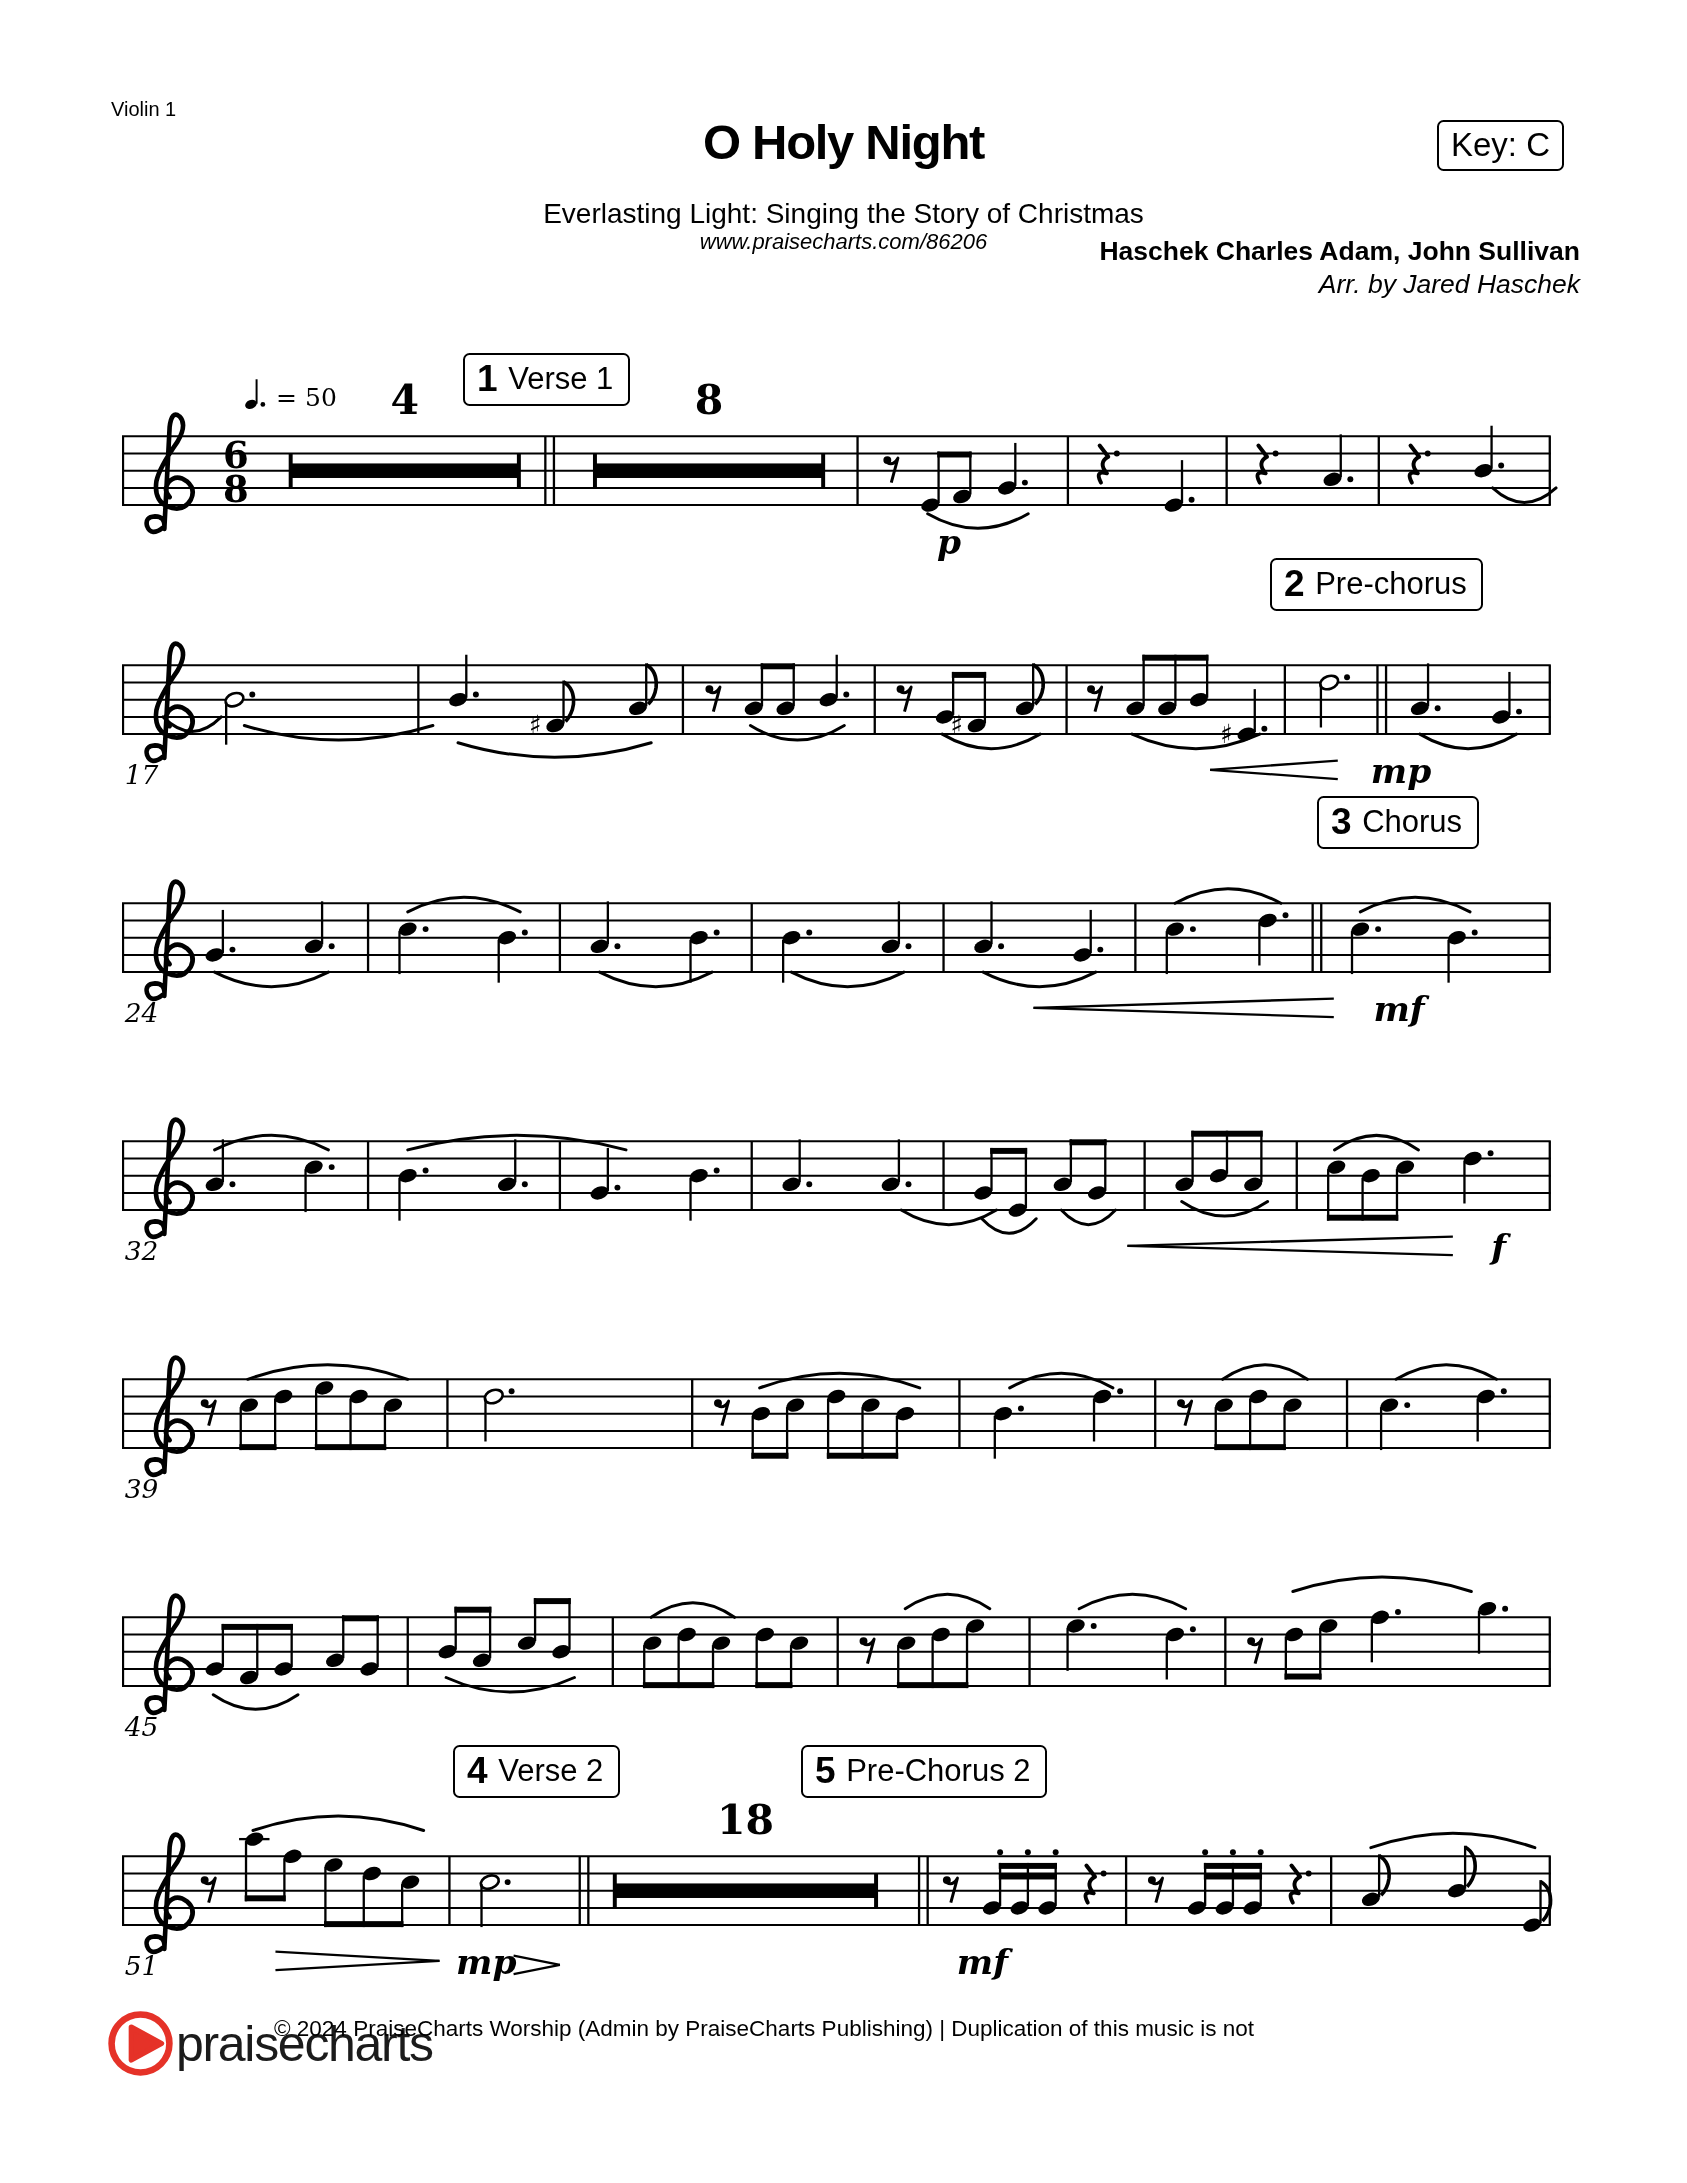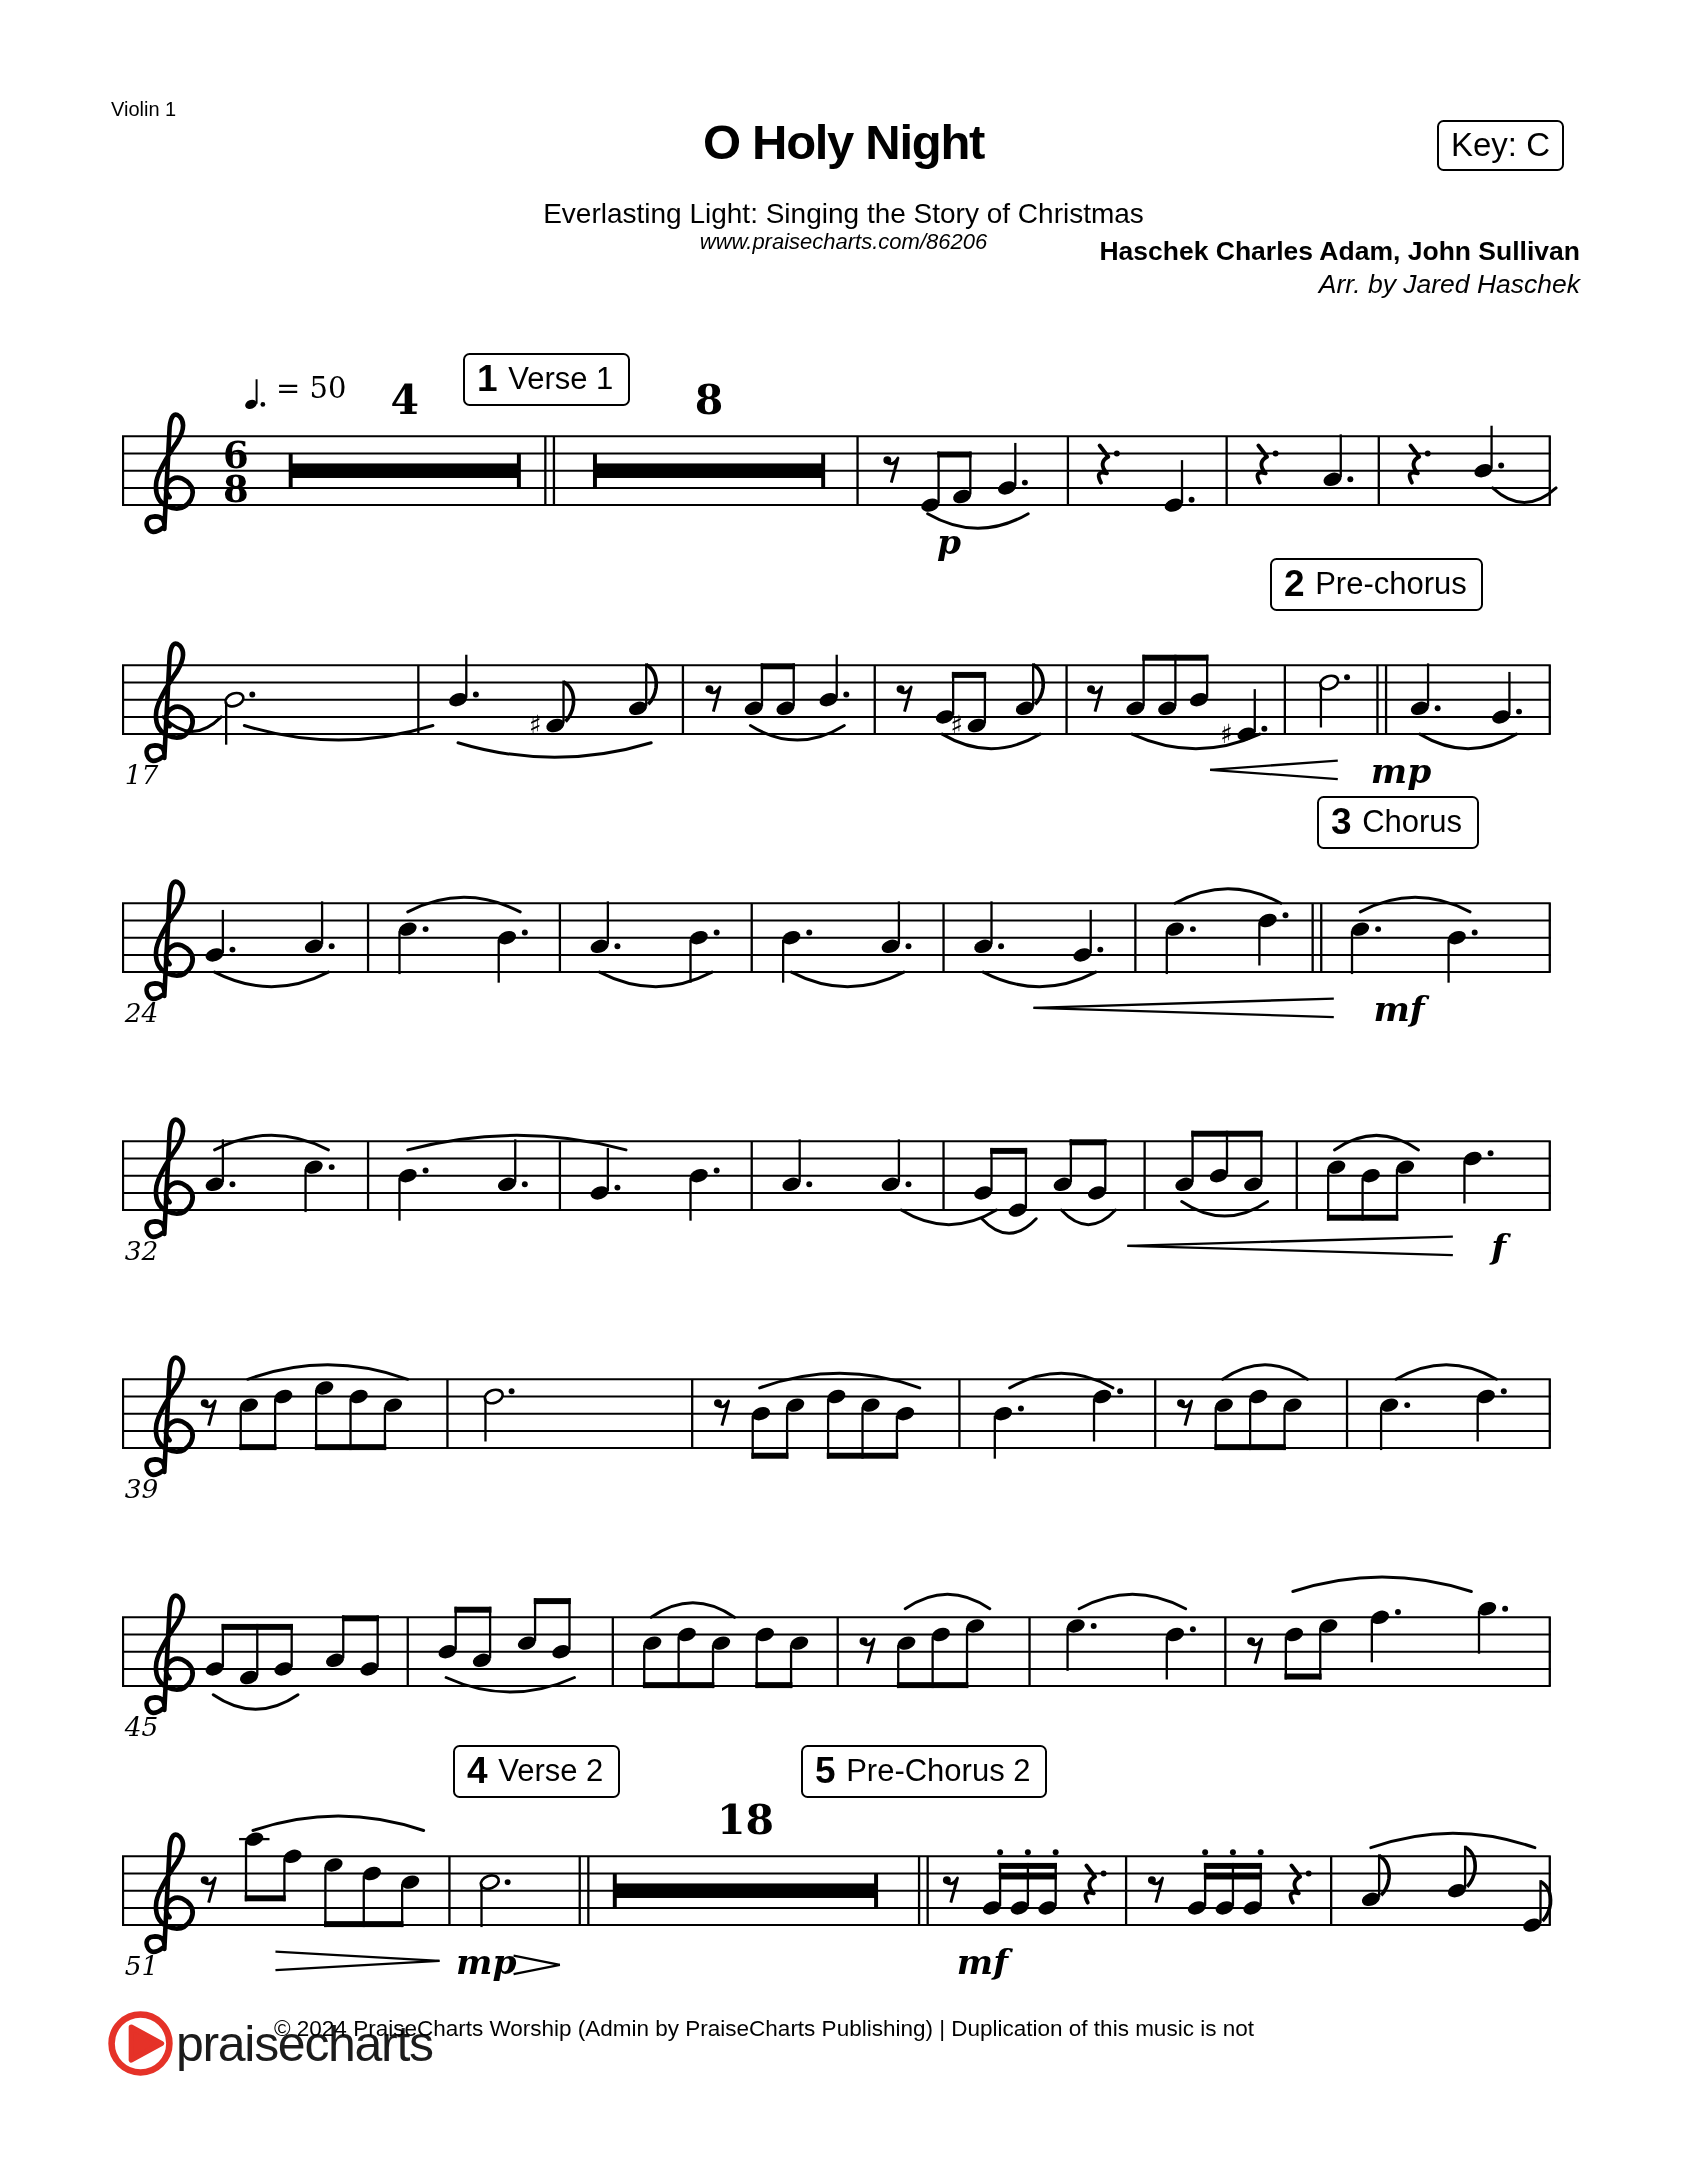--- a/index.html
+++ b/index.html
@@ -15,22 +15,22 @@
   
   .part-name { position:absolute; left:111px; top:98px; font-size:20px; font-weight:normal; }
   .title { position:absolute; left:50%; transform:translateX(-50%); top:114px; font-size:49px; font-weight:bold; letter-spacing:-1.3px; white-space:nowrap; }
   .subtitle { position:absolute; left:50%; transform:translateX(-50%); top:198px; font-size:28px; white-space:nowrap;text-align:center; }
   .url { position:absolute; left:50%; transform:translateX(-50%); top:229px; font-size:22px; font-style:italic; white-space:nowrap; }
   .key-box { position:absolute; left:1437px; top:120px; border:2.6px solid #000; border-radius:6.6px; padding:4px 12px 5.3px 12px; font-size:33px; white-space:nowrap; background:#fff; }
   .credits { position:absolute; right:107px; top:236px; text-align:right; font-size:26.5px; font-weight:bold; line-height:31px; }
   .credits .arr { font-weight:normal; font-style:italic; margin-top:2px; }
 
   
-  .tempo { position:absolute; left:243px; top:374px; display:flex; align-items:flex-start; gap:6.6px;
-           font-family:"DejaVu Serif", serif; font-size:29px; }
+  .tempo { position:absolute; left:243px; top:374px; display:flex; align-items:flex-end; gap:6.6px;
+           font-family:"DejaVu Serif", serif; font-size:25px; }
   .tempo span { line-height:1; padding-bottom:1.3px; }
 
   
   .rehearsal { position:absolute; display:flex; align-items:center; gap:10.6px; border:2.6px solid #000;
                border-radius:6.6px; padding:5.3px 14.6px 6.6px 12px; background:#fff; white-space:nowrap; }
   .rehearsal .num { font-size:37px; font-weight:bold; line-height:1; }
   .rehearsal .lbl { font-size:31px; line-height:1; }
 
   
   .system { position:absolute; left:122px; width:1442px; height:212px; }

